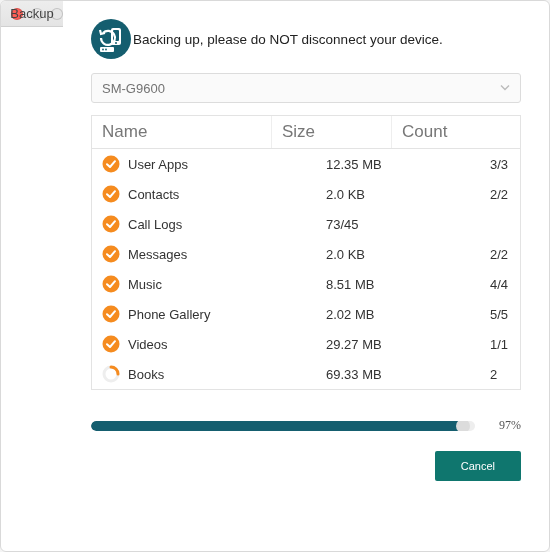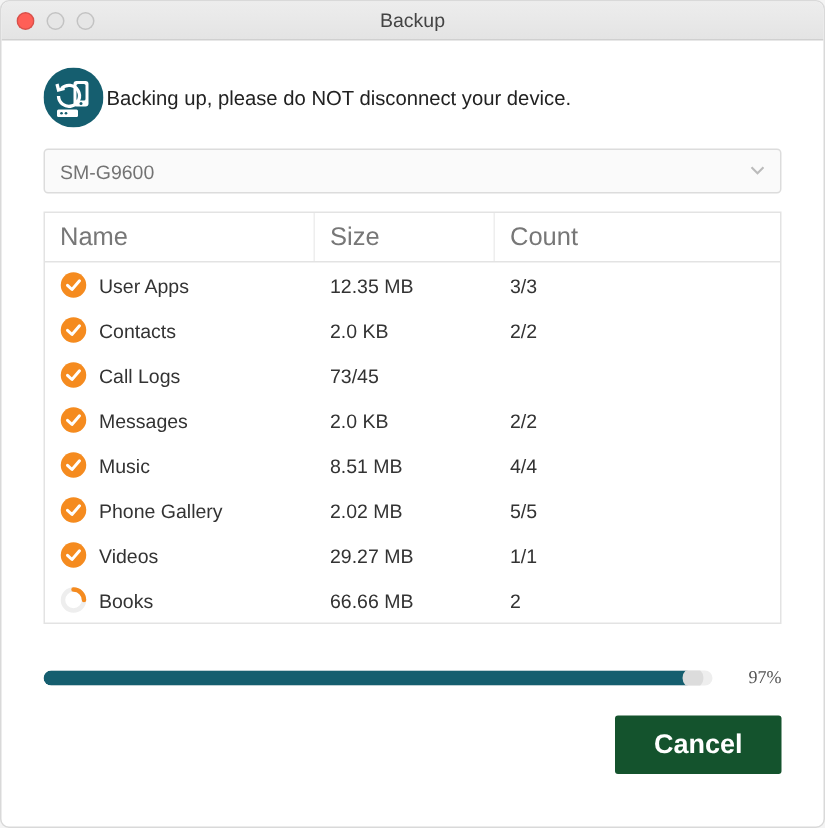--- a/index.html
+++ b/index.html
@@ -1,17 +1,17 @@
 <!DOCTYPE html>
 <html><head>
 <meta charset="utf-8">
 <style>
   * { box-sizing: border-box; margin: 0; padding: 0; }
   html, body { width: 550px; height: 552px; font-family: -apple-system, "Helvetica Neue", Arial, sans-serif; background: #f4f4f4; }
-  .window { width: 550px; height: 552px; background: #fff; border: 1px solid #d9d9d9; border-radius: 6px; overflow: hidden; display: flex; flex-direction: column; }
+  .window { width: 550px; height: 552px; background: #fff; border: 1px solid #d9d9d9; border-radius: 6px; overflow: hidden; display: flex; flex-direction: row; }
   .titlebar { height: 26px; background: linear-gradient(#ededed,#e4e4e4); border-bottom: 1px solid #d0d0d0; display: flex; align-items: center; position: relative; }
   .traffic { display: flex; gap: 8px; margin-left: 10px; }
   .dot { width: 12px; height: 12px; border-radius: 50%; border: 0.5px solid rgba(0,0,0,0.15); }
   .dot.red { background: #ff5f57; }
   .dot.gray1 { background: #e6e6e6; }
   .dot.gray2 { background: #e6e6e6; }
   .title { position: absolute; left: 0; right: 0; text-align: center; font-size: 13px; color: #444; }
   .content { flex: 1; padding: 18px 28px 20px 28px; display: flex; flex-direction: column; }
   .header-row { display: flex; align-items: center; gap: 2px; margin-bottom: 14px; }
   .app-icon { width: 40px; height: 40px; flex: 0 0 40px; }
@@ -19,31 +19,31 @@
   .device-select { position: relative; height: 30px; border: 1px solid #dcdcdc; border-radius: 3px; background: #fafafa; display: flex; align-items: center; padding: 0 10px; color: #737373; font-size: 13px; margin-bottom: 12px; }
   .device-select .chev { position: absolute; right: 10px; top: 50%; transform: translateY(-50%); color: #bbb; }
   .table { border: 1px solid #e3e3e3; }
   .thead { display: flex; border-bottom: 1px solid #e3e3e3; font-size: 17px; color: #777; }
   .thead > div { padding: 6px 10px; border-right: 1px solid #eee; }
   .thead > div:last-child { border-right: none; }
   .col-name { width: 180px; }
   .col-size { width: 120px; }
   .col-count { flex: 1; }
   .tbody { }
-  .row { display: flex; align-items: center; font-size: 13px; color: #333; height: 30px; }
+  .row { display: flex; align-items: center; font-size: 13px; color: #333; height: 30px; gap: 44px; }
   .row .cell { padding: 0 10px; }
   .row .col-name { display: flex; align-items: center; gap: 8px; }
   .status-icon { width: 18px; height: 18px; flex: 0 0 18px; display: inline-flex; }
   .progress-wrap { display: flex; align-items: center; gap: 10px; margin-top: 28px; font-family: Liberation Serif, serif; }
   .progress-bar { flex: 1; height: 10px; background: #eee; border-radius: 5px; overflow: hidden; position: relative; }
   .progress-fill { height: 100%; background: #155e6f; border-radius: 5px; }
   .progress-knob { position: absolute; width: 14px; height: 14px; background: #dcdcdc; border-radius: 50%; top: -2px; transform: translateX(-50%); }
   .pct { font-size: 12px; color: #555; width: 36px; text-align: right; }
   .footer { display: flex; justify-content: flex-end; margin-top: 18px; }
-  .btn-cancel { background: #14532d; color: #fff; border: none; padding: 9px 26px; font-size: 18px; font-weight: 700; border-radius: 2px; cursor: pointer; }
+  .btn-cancel { background: #0f766e; color: #fff; border: none; padding: 9px 26px; font-size: 11px; font-weight: 400; border-radius: 2px; cursor: pointer; }
 </style>
 </head>
 <body>
 
 <div class="window">
 
   <div class="titlebar">
     <div class="traffic">
       <div class="dot red"></div>
       <div class="dot gray1"></div>
@@ -180,21 +180,21 @@
           <div class="row">
             <div class="cell col-name">
               <span class="status-icon">
                 <svg viewBox="0 0 18 18" width="18" height="18">
                   <circle cx="9" cy="9" r="7" fill="none" stroke="#eee" stroke-width="3"></circle>
                   <path d="M9 2 A7 7 0 0 1 16 9" fill="none" stroke="#f58b1f" stroke-width="3" stroke-linecap="round"></path>
                 </svg>
               </span>
               <span>Books</span>
             </div>
-            <div class="cell col-size">66.66 MB</div>
+            <div class="cell col-size">69.33 MB</div>
             <div class="cell col-count">2</div>
           </div>
         </div>
     </div>
 
     <div class="progress-wrap">
       <div class="progress-bar">
         <div class="progress-fill" id="progress-fill" style="width: 97%;"></div>
         <div class="progress-knob" id="progress-knob" style="left: 97%;"></div>
       </div>

